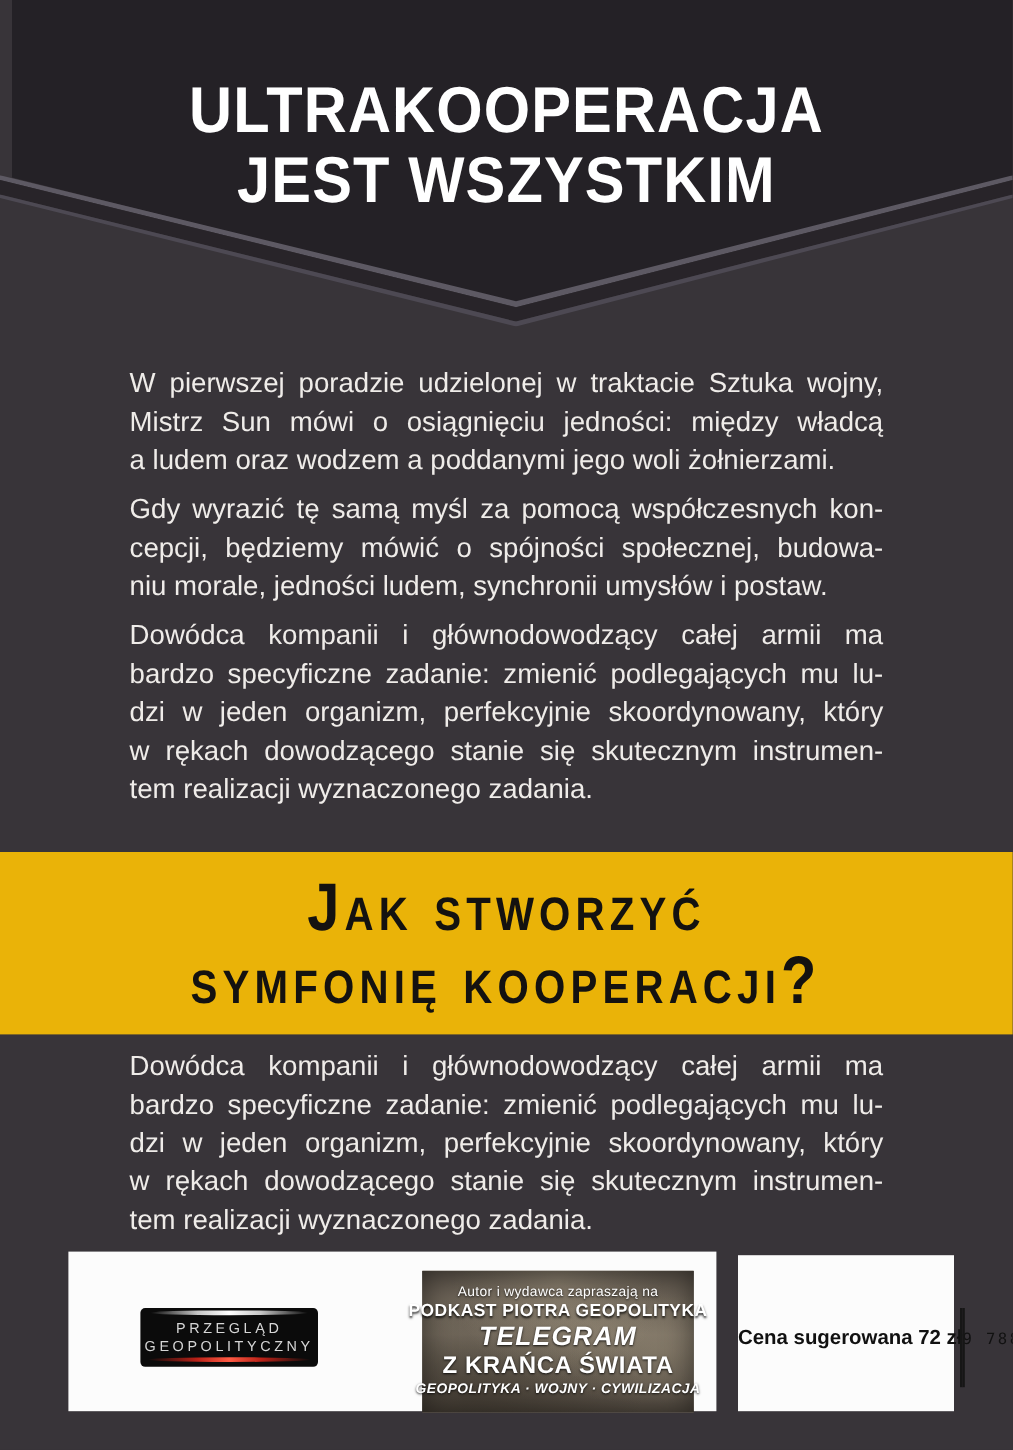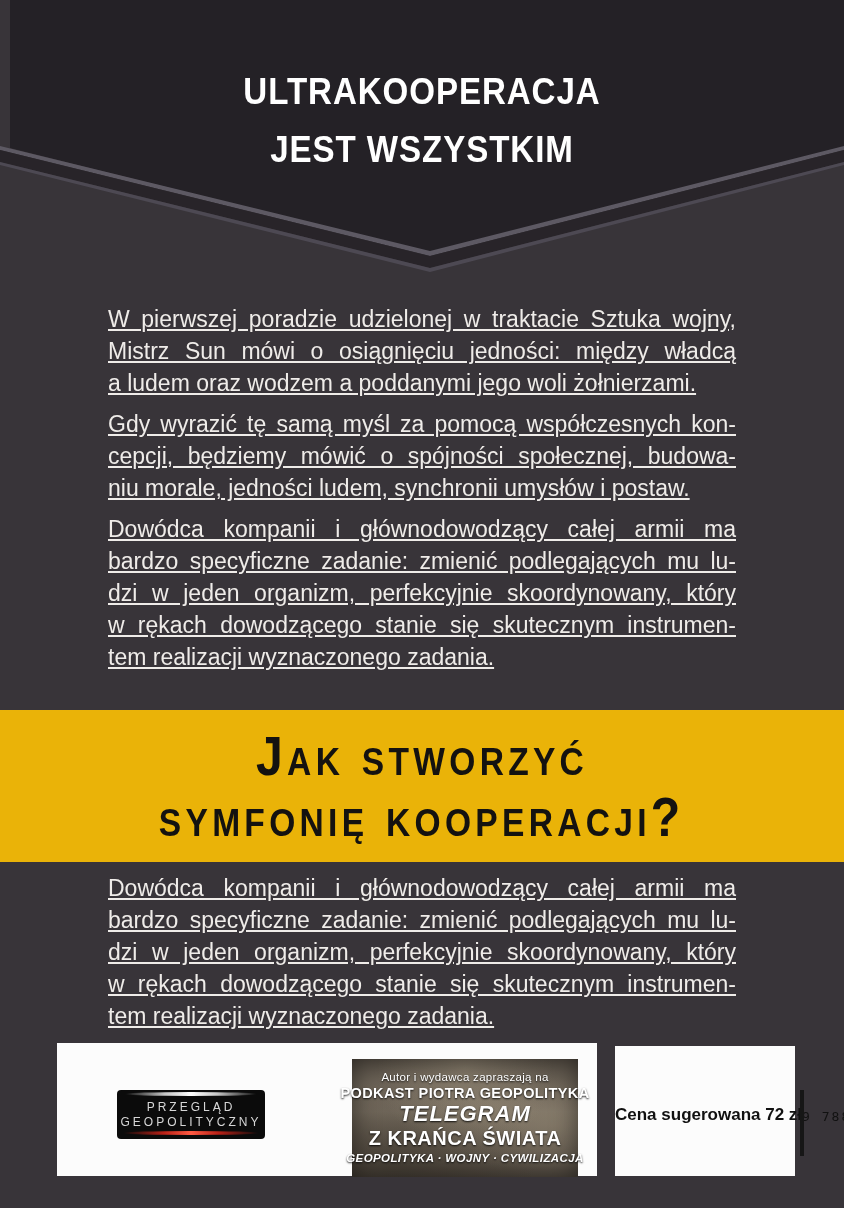--- a/index.html
+++ b/index.html
@@ -22,26 +22,26 @@
   .banner-band2{
     background:#282429;
     clip-path:polygon(0 150px, 430px 256px, 100% 150px, 100% 162px, 430px 268px, 0 162px);
   }
   .banner-edge2{
     background:#4d4953;
     clip-path:polygon(0 162px, 430px 268px, 100% 162px, 100% 165px, 430px 272px, 0 165px);
   }
   .cover-title{
     position:absolute;top:63px;left:0;width:100%;text-align:center;z-index:5;
-    color:#ffffff;font-weight:bold;font-size:36px;line-height:58px;letter-spacing:1px;
+    color:#ffffff;font-weight:bold;font-size:54px;line-height:58px;letter-spacing:1px;
   }
   .cover-title .tline{transform:scaleX(.92);transform-origin:50% 50%;}
   
   .copy{position:absolute;left:108px;width:628px;color:#efece9;font-size:23px;}
-  .copy .para{margin-bottom:9px;text-decoration:underline;}
+  .copy .para{margin-bottom:9px;}
   .jline{line-height:32px;text-align:justify;text-align-last:justify;white-space:nowrap;}
   .jline.jlast{text-align-last:left;}
   #copy-top{top:303px;}
   #copy-bottom{top:872px;}
   
   .question-band{
     position:absolute;top:710px;left:0;width:844px;height:152px;background:#eab308;
     display:flex;flex-direction:column;align-items:center;justify-content:center;
     color:#141210;z-index:6;
   }

